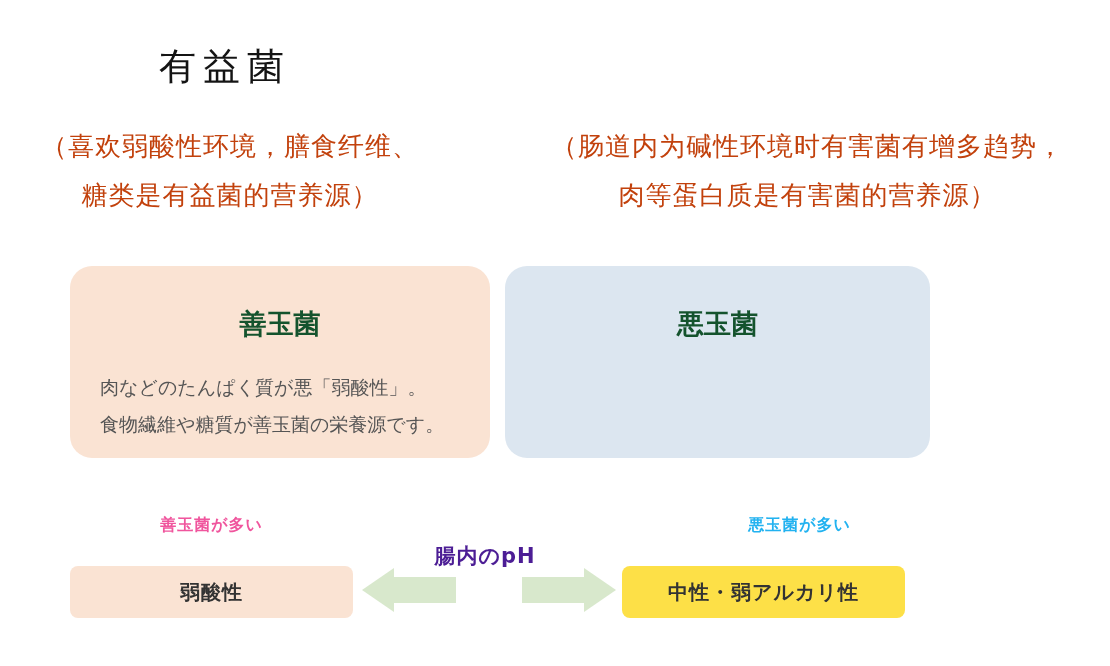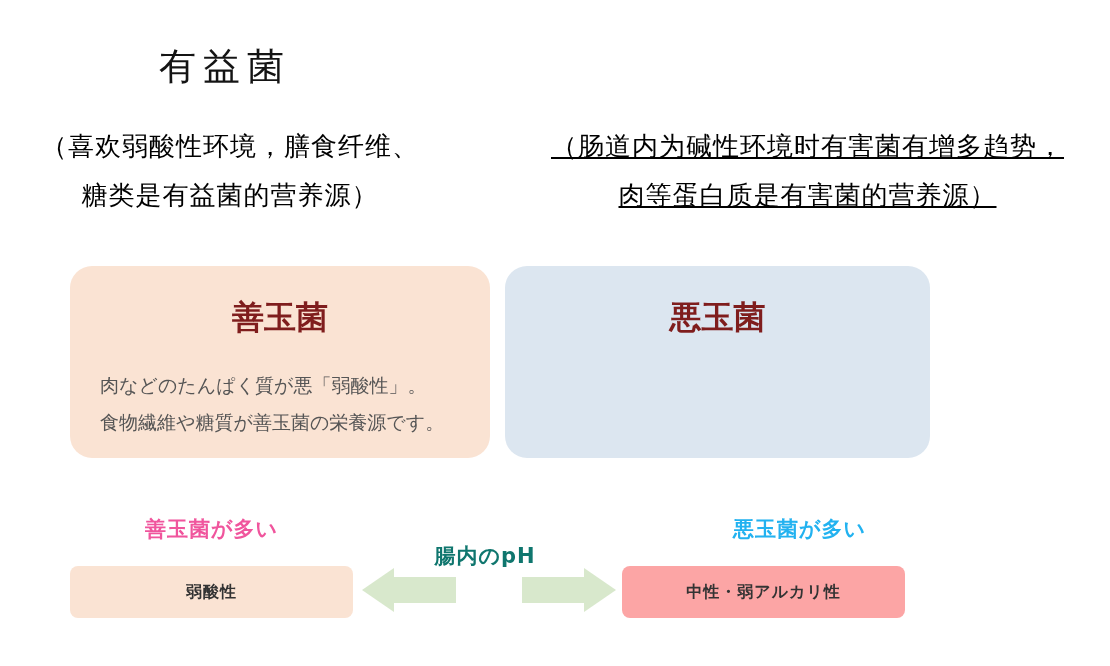--- a/index.html
+++ b/index.html
@@ -22,91 +22,91 @@
     letter-spacing: 7px;
     font-weight: 400;
   }
   #heading-beneficial { left: 55px;  top: 42px; width: 340px; }
   #heading-harmful    { left: 488px; top: 42px; width: 340px; }
 
   
   .cn-desc {
     position: absolute;
     font-size: 26px;
-    color: #000000;
+    color: #c2410c;
     text-align: center;
     line-height: 49px;
     letter-spacing: 1px;
     white-space: pre-line;
   }
   #desc-beneficial { left: 5px;   top: 122px; width: 450px; }
-  #desc-harmful    { left: 505px; top: 122px; width: 605px; text-decoration: underline; }
+  #desc-harmful    { left: 505px; top: 122px; width: 605px; }
 
   
   .card {
     position: absolute;
     top: 266px;
     height: 192px;
     border-radius: 22px;
     font-family: "DejaVu Sans", "Liberation Sans", sans-serif;
   }
   #card-good { left: 70px;  width: 420px; background: #fae3d3; }
   #card-bad  { left: 505px; width: 425px; background: #dce6f0; }
   .card-title {
-    margin-top: 30px;
+    margin-top: 40px;
     text-align: center;
-    font-size: 32px;
+    font-size: 27px;
     font-weight: bold;
-    color: #7f1d1d;
+    color: #14532d;
   }
   .card-body {
     white-space: pre-line;
     font-size: 19px;
     color: #555555;
   }
   #card-good .card-body { margin: 27px 18px 0 30px; line-height: 37px; }
   #card-bad  .card-body { margin: 14px 16px 0 28px; line-height: 34px; }
 
   
   .scale-label {
     position: absolute;
     top: 515px;
     width: 283px;
     text-align: center;
     font-family: "DejaVu Sans", "Liberation Sans", sans-serif;
-    font-size: 21px;
+    font-size: 16px;
     font-weight: bold;
     letter-spacing: 1px;
   }
   #label-good { left: 70px;  color: #f0559d; }
   #label-bad  { left: 658px; color: #22b2f0; }
 
   #ph-label {
     position: absolute;
     left: 400px;
     top: 542px;
     width: 170px;
     text-align: center;
     font-family: "DejaVu Sans", "Liberation Sans", sans-serif;
     font-size: 21px;
     font-weight: bold;
-    color: #0f766e;
+    color: #4c1d95;
     letter-spacing: 1px;
   }
 
   .ph-box {
     position: absolute;
     top: 566px;
     height: 52px;
     border-radius: 8px;
     display: flex;
     align-items: center;
     justify-content: center;
     font-family: "DejaVu Sans", "Liberation Sans", sans-serif;
-    font-size: 16px;
+    font-size: 20px;
     font-weight: bold;
     color: #333333;
     letter-spacing: 1px;
     text-align: right;
   }
   #box-acid   { left: 70px;  width: 283px; background: #fae3d3; }
   #box-alkali { left: 622px; width: 283px; background: #dce6f0; }
 
   
   .arrow { position: absolute; top: 568px; height: 44px; width: 94px; }
@@ -147,21 +147,21 @@
   <div class="card" id="card-bad" style="background-color: rgb(220, 230, 240);">
     <div class="card-title">悪玉菌</div>
   </div>
 
   <div class="scale-label" id="label-good" style="color: rgb(240, 85, 157);">善玉菌が多い</div>
   <div class="scale-label" id="label-bad" style="color: rgb(34, 178, 240);">悪玉菌が多い</div>
 
   <div id="ph-label">腸内のpH</div>
 
   <div class="ph-box" id="box-acid" style="background-color: rgb(250, 227, 211);">弱酸性</div>
-  <div class="ph-box" id="box-alkali" style="background-color: #fca5a5;">中性・弱アルカリ性</div>
+  <div class="ph-box" id="box-alkali" style="background-color: #fde047;">中性・弱アルカリ性</div>
 
   <div class="arrow" id="arrow-left">
     <div class="arrow-head" style="border-right-color: rgb(216, 232, 204);"></div>
     <div class="arrow-body" style="background-color: rgb(216, 232, 204);"></div>
   </div>
   <div class="arrow" id="arrow-right">
     <div class="arrow-body" style="background-color: rgb(216, 232, 204);"></div>
     <div class="arrow-head" style="border-left-color: rgb(216, 232, 204);"></div>
   </div>
 

